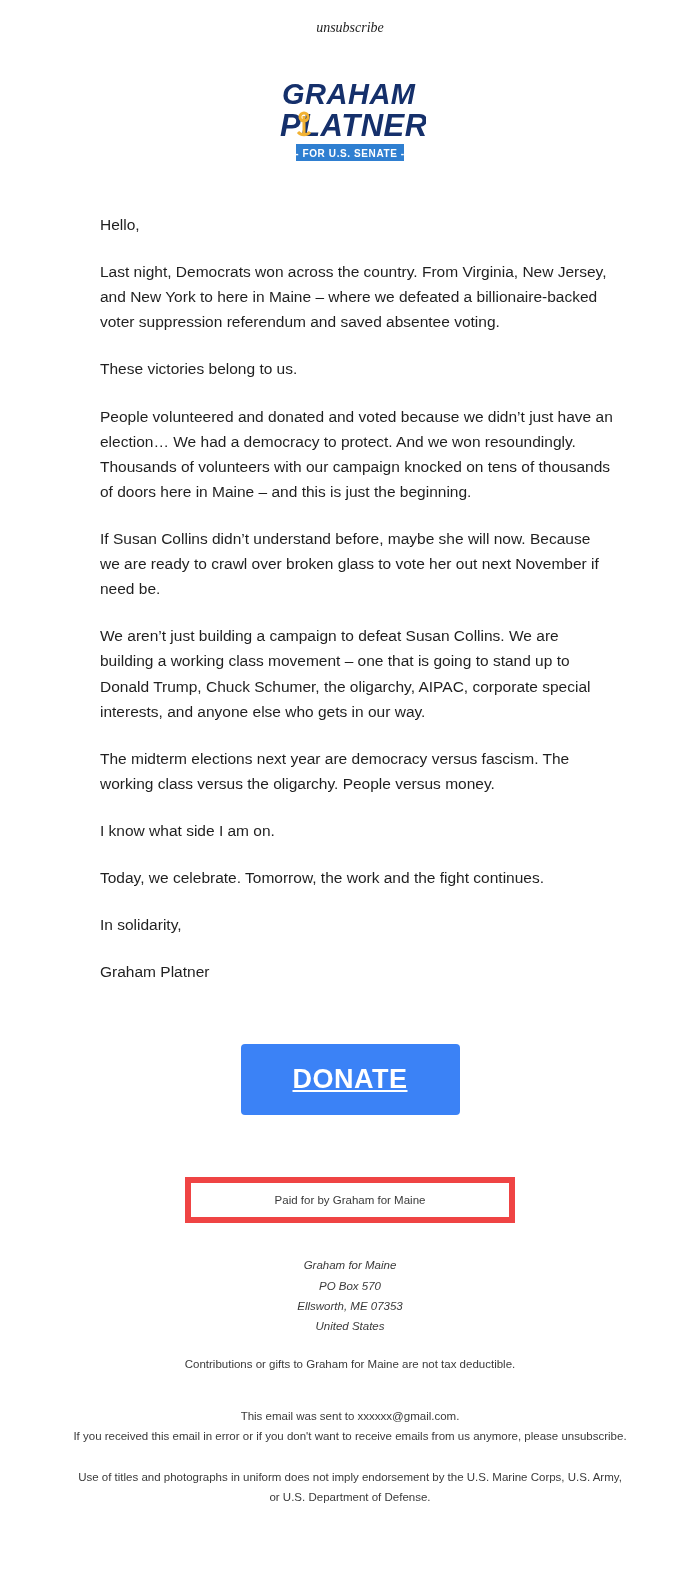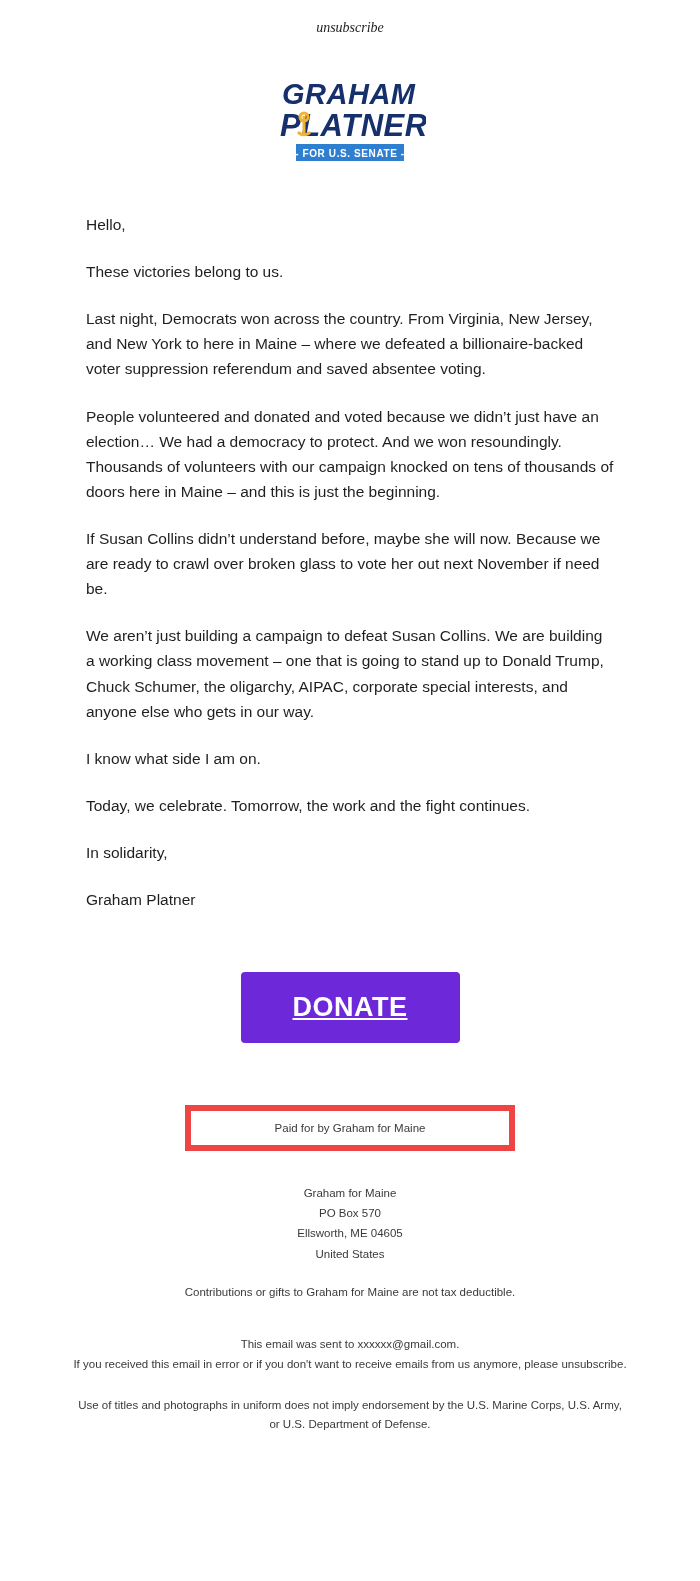--- a/index.html
+++ b/index.html
@@ -46,34 +46,34 @@
   }
   .logo svg { display: block; }
 
   .body-block {
     padding: 14px 60px 0 60px;
   }
   .body-block p {
     font-size: 15.5px;
     line-height: 1.62;
     color: #1f1f1f;
-    margin: 0 0 22px 0;
+    margin: 0 0 22px 14px;
   }
   .signature {
     margin-bottom: 0 !important;
   }
 
   .donate-block {
     text-align: center;
     padding-top: 60px;
     padding-bottom: 16px;
   }
   .donate-button {
     display: inline-block;
-    background: #6d28d9;
+    background: #3b82f6;
     color: #ffffff;
     font-size: 27px;
     font-weight: bold;
     letter-spacing: 0.5px;
     padding: 22px 52px;
     border: none;
     border-radius: 4px;
     cursor: pointer;
     font-family: "Liberation Sans", sans-serif;
     line-height: 1;
@@ -92,20 +92,21 @@
     min-width: 330px;
     box-sizing: border-box;
   }
 
   .address-block {
     text-align: center;
     padding-top: 32px;
     font-size: 11.5px;
     line-height: 1.75;
     color: #3a3a3a;
+    font-style: italic;
   }
   .tax-note {
     text-align: center;
     padding-top: 22px;
     font-size: 11.5px;
     color: #3a3a3a;
   }
   .footer-block {
     text-align: center;
     padding-top: 36px;
@@ -151,43 +152,44 @@
         <g>
           <rect x="22" y="68" width="108" height="17" fill="#2f7fd1"></rect>
           <text x="76" y="81" text-anchor="middle" font-family="Liberation Sans, sans-serif" font-size="10" font-weight="bold" fill="#ffffff" letter-spacing="0.6">- FOR U.S. SENATE -</text>
         </g>
       </svg>
     </div>
   </div>
 
   <div class="body-block">
     <p>Hello,</p>
+    <p>Last night, Democrats won across the country. From Virginia, New Jersey, and New York to here in Maine – where we defeated a billionaire-backed voter suppression referendum and saved absentee voting.</p>
     <p>These victories belong to us.</p>
-    <p>Last night, Democrats won across the country. From Virginia, New Jersey, and New York to here in Maine – where we defeated a billionaire-backed voter suppression referendum and saved absentee voting.</p>
     <p>People volunteered and donated and voted because we didn’t just have an election… We had a democracy to protect. And we won resoundingly. Thousands of volunteers with our campaign knocked on tens of thousands of doors here in Maine – and this is just the beginning.</p>
     <p>If Susan Collins didn’t understand before, maybe she will now. Because we are ready to crawl over broken glass to vote her out next November if need be.</p>
     <p>We aren’t just building a campaign to defeat Susan Collins. We are building a working class movement – one that is going to stand up to Donald Trump, Chuck Schumer, the oligarchy, AIPAC, corporate special interests, and anyone else who gets in our way.</p>
+    <p>The midterm elections next year are democracy versus fascism. The working class versus the oligarchy. People versus money.</p>
     <p>I know what side I am on.</p>
     <p>Today, we celebrate. Tomorrow, the work and the fight continues.</p>
     <p>In solidarity,</p>
     <p class="signature">Graham Platner</p>
   </div>
 
   <div class="donate-block">
     <a class="donate-button" href="#">DONATE</a>
   </div>
 
   <div class="disclaimer-box-wrap">
     <div class="disclaimer-box">Paid for by Graham for Maine</div>
   </div>
 
   <div class="address-block">
     <div>Graham for Maine</div>
     <div>PO Box 570</div>
-    <div>Ellsworth, ME 04605</div>
+    <div>Ellsworth, ME 07353</div>
     <div>United States</div>
   </div>
 
   <div class="tax-note">Contributions or gifts to Graham for Maine are not tax deductible.</div>
 
   <div class="footer-block">
     <div>This email was sent to xxxxxx@gmail.com.</div>
     <div>
       <span>If you received this email in error or if you don't want to receive emails from us anymore, please </span><a class="footer-link" href="#">unsubscribe</a><span>.</span>
     </div>

